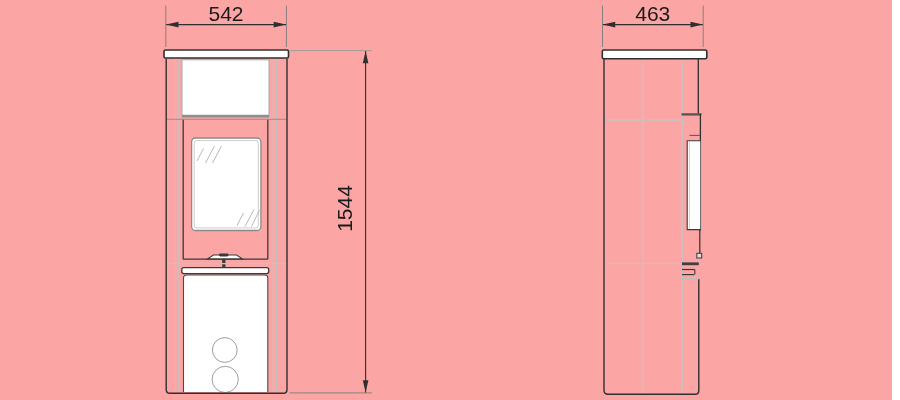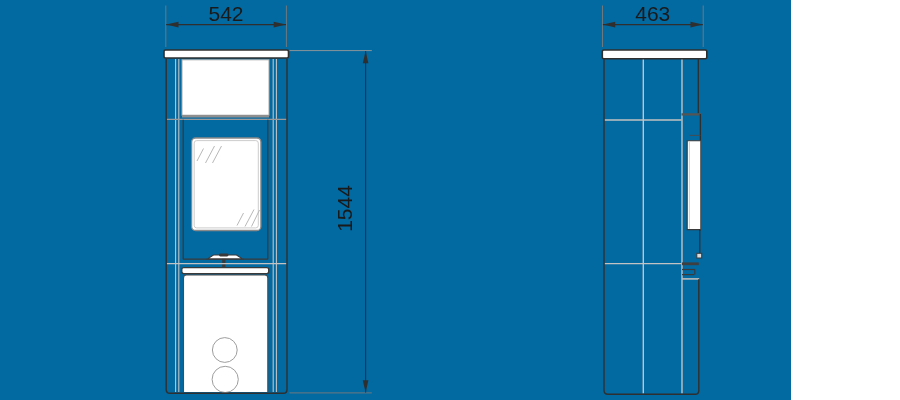--- a/index.html
+++ b/index.html
@@ -6,23 +6,23 @@
     margin: 0;
     padding: 0;
     background: #ffffff;
     width: 900px;
     height: 400px;
     overflow: hidden;
     font-family: "Liberation Sans", sans-serif;
   }
   .canvas {
     position: relative;
-    width: 791px;
+    width: 892px;
     height: 400px;
-    background: #0369a1;
+    background: #fca5a5;
   }
   svg { display: block; }
   .dim-text {
     font-family: "Liberation Sans", sans-serif;
     font-size: 21px;
     fill: #1a1a1a;
   }
 </style>
 </head>
 <body>

